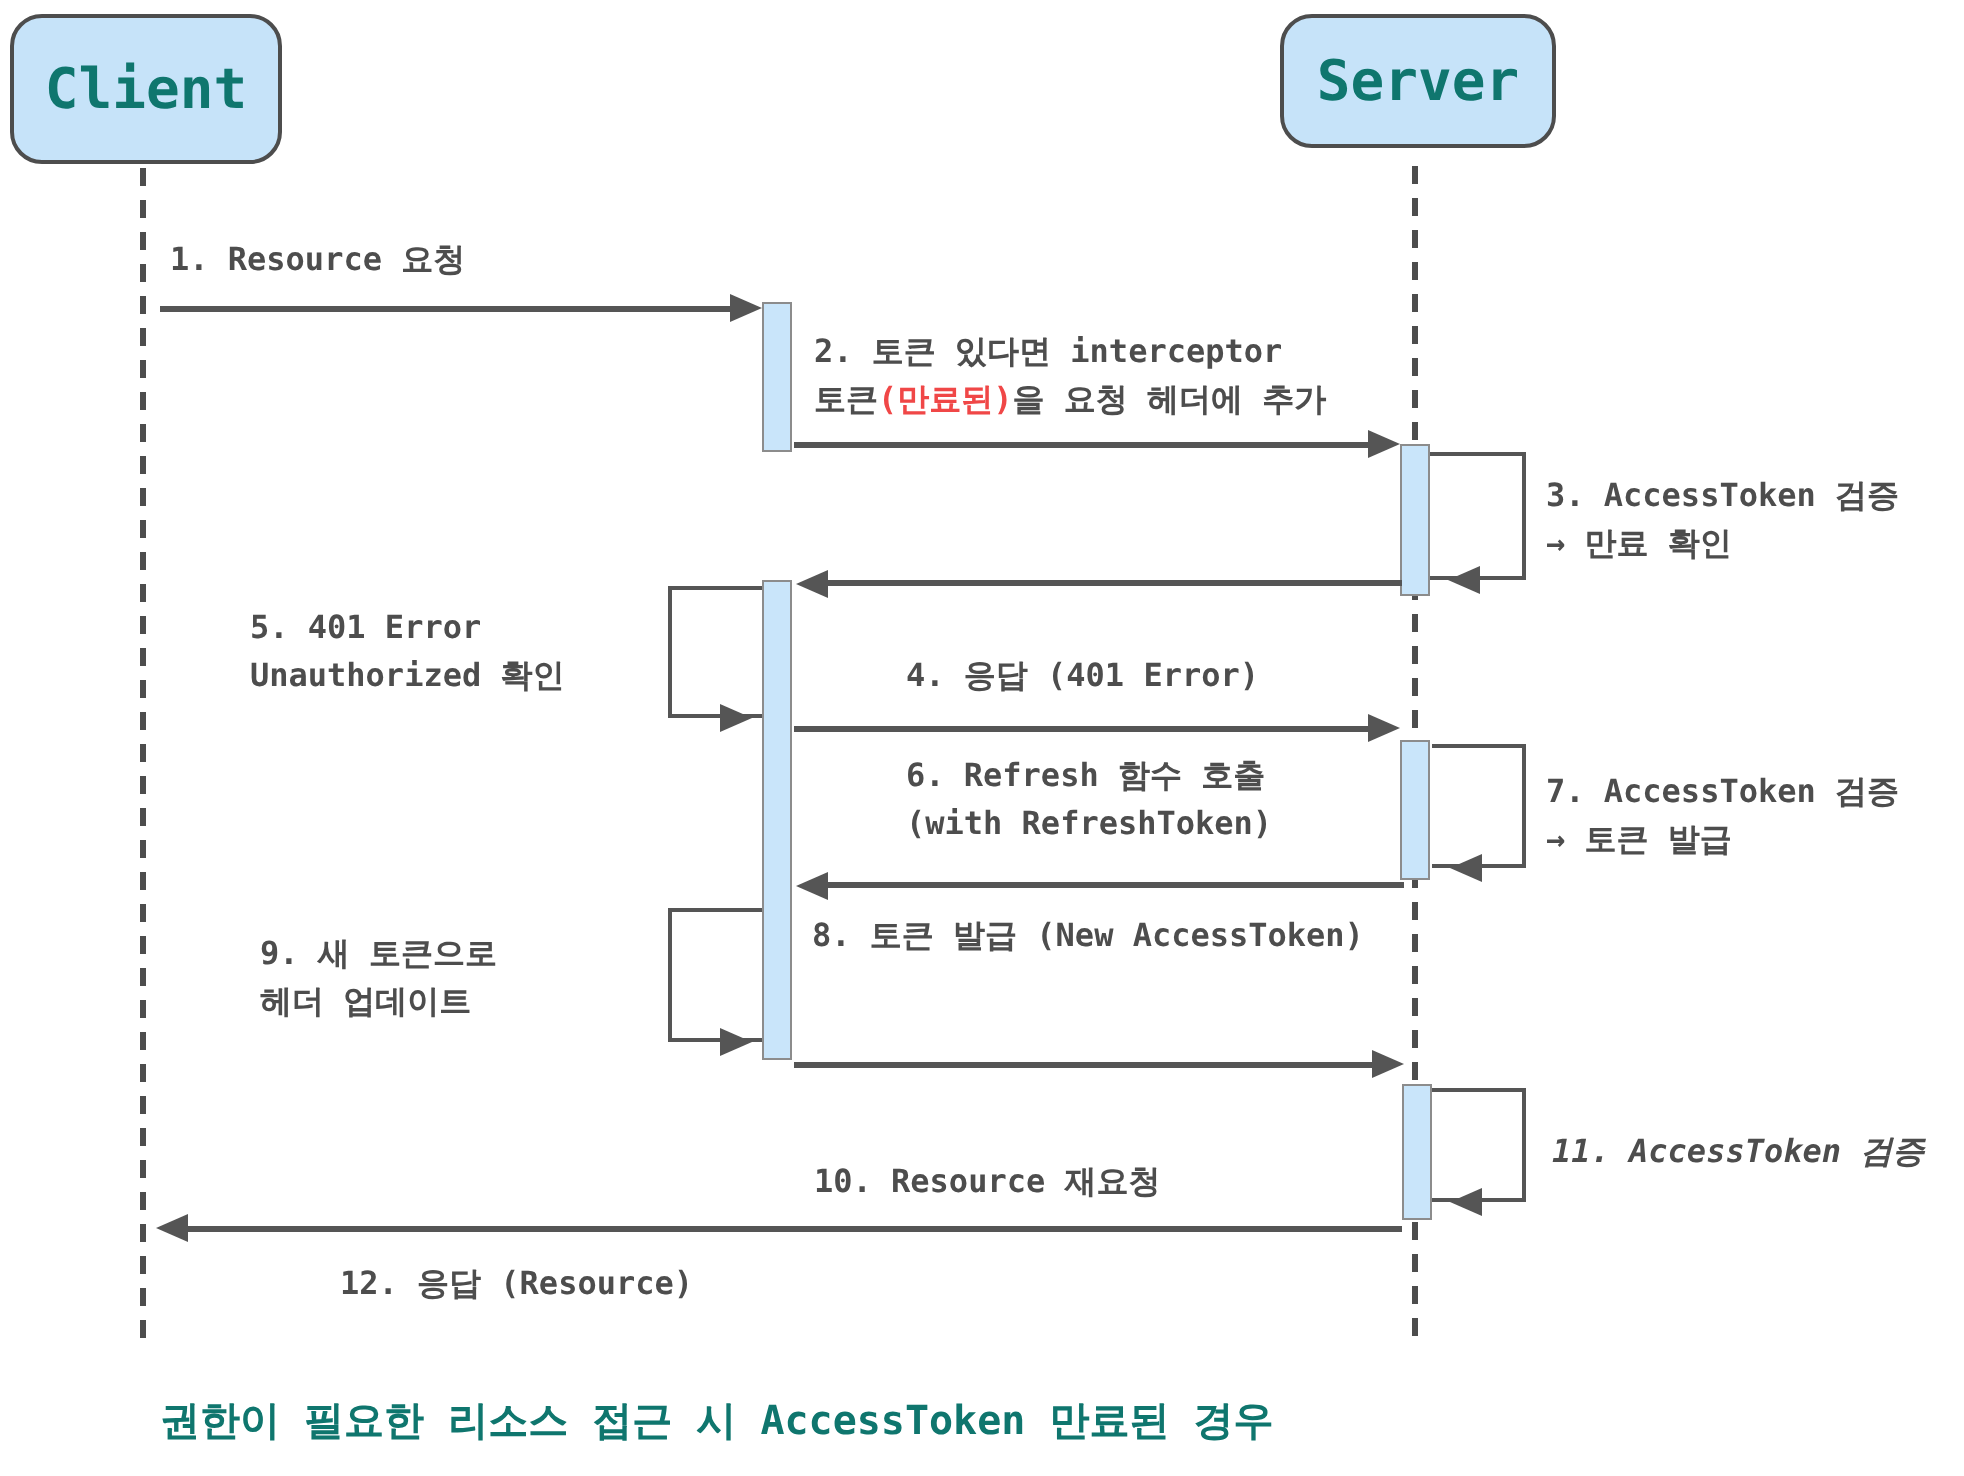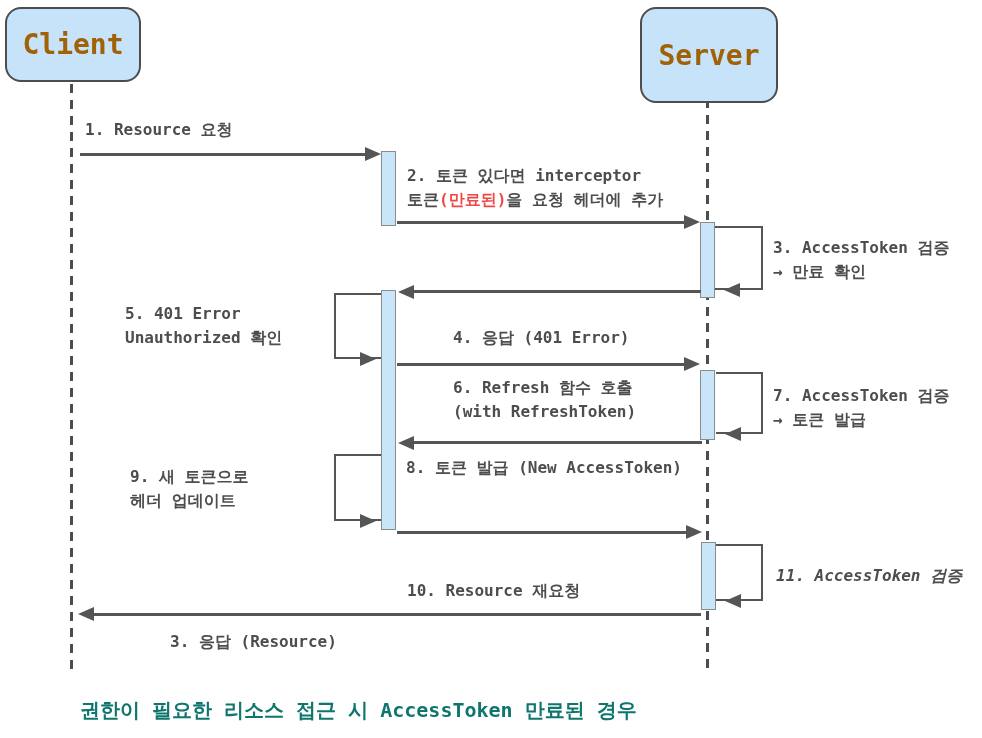--- a/index.html
+++ b/index.html
@@ -17,25 +17,25 @@
   .actor {
     position: absolute;
     background: #c6e3f9;
     border: 2.5px solid #4d4d4d;
     border-radius: 16px;
     display: flex;
     align-items: center;
     justify-content: center;
     font-size: 28px;
     font-weight: 700;
-    color: #a16207;
+    color: #0f766e;
     z-index: 4;
   }
   .actor-client { left: 5px; top: 7px; width: 136px; height: 75px; }
-  .actor-server { left: 640px; top: 7px; width: 138px; height: 96px; }
+  .actor-server { left: 640px; top: 7px; width: 138px; height: 67px; }
   
   .lifeline {
     position: absolute;
     width: 3px;
     background: repeating-linear-gradient(to bottom, #4d4d4d 0 9px, transparent 9px 16px);
     z-index: 1;
   }
   .lifeline-client { left: 70px; top: 84px; height: 588px; }
   .lifeline-server { left: 706px; top: 83px; height: 587px; }
   
@@ -183,18 +183,18 @@
 
   <div class="lbl center" style="left:407px; top:543px; width:300px;margin-top:36px;">
     <div>10. Resource 재요청</div>
   </div>
 
   <div class="lbl" style="left:776px; top:564px;font-style:italic;">
     <div>11. AccessToken 검증</div>
   </div>
 
   <div class="lbl center" style="left:170px; top:630px; width:260px;">
-    <div>3. 응답 (Resource)</div>
+    <div>12. 응답 (Resource)</div>
   </div>
 
   <div class="caption">권한이 필요한 리소스 접근 시 AccessToken 만료된 경우</div>
 
 </div>
 
 </body></html>

